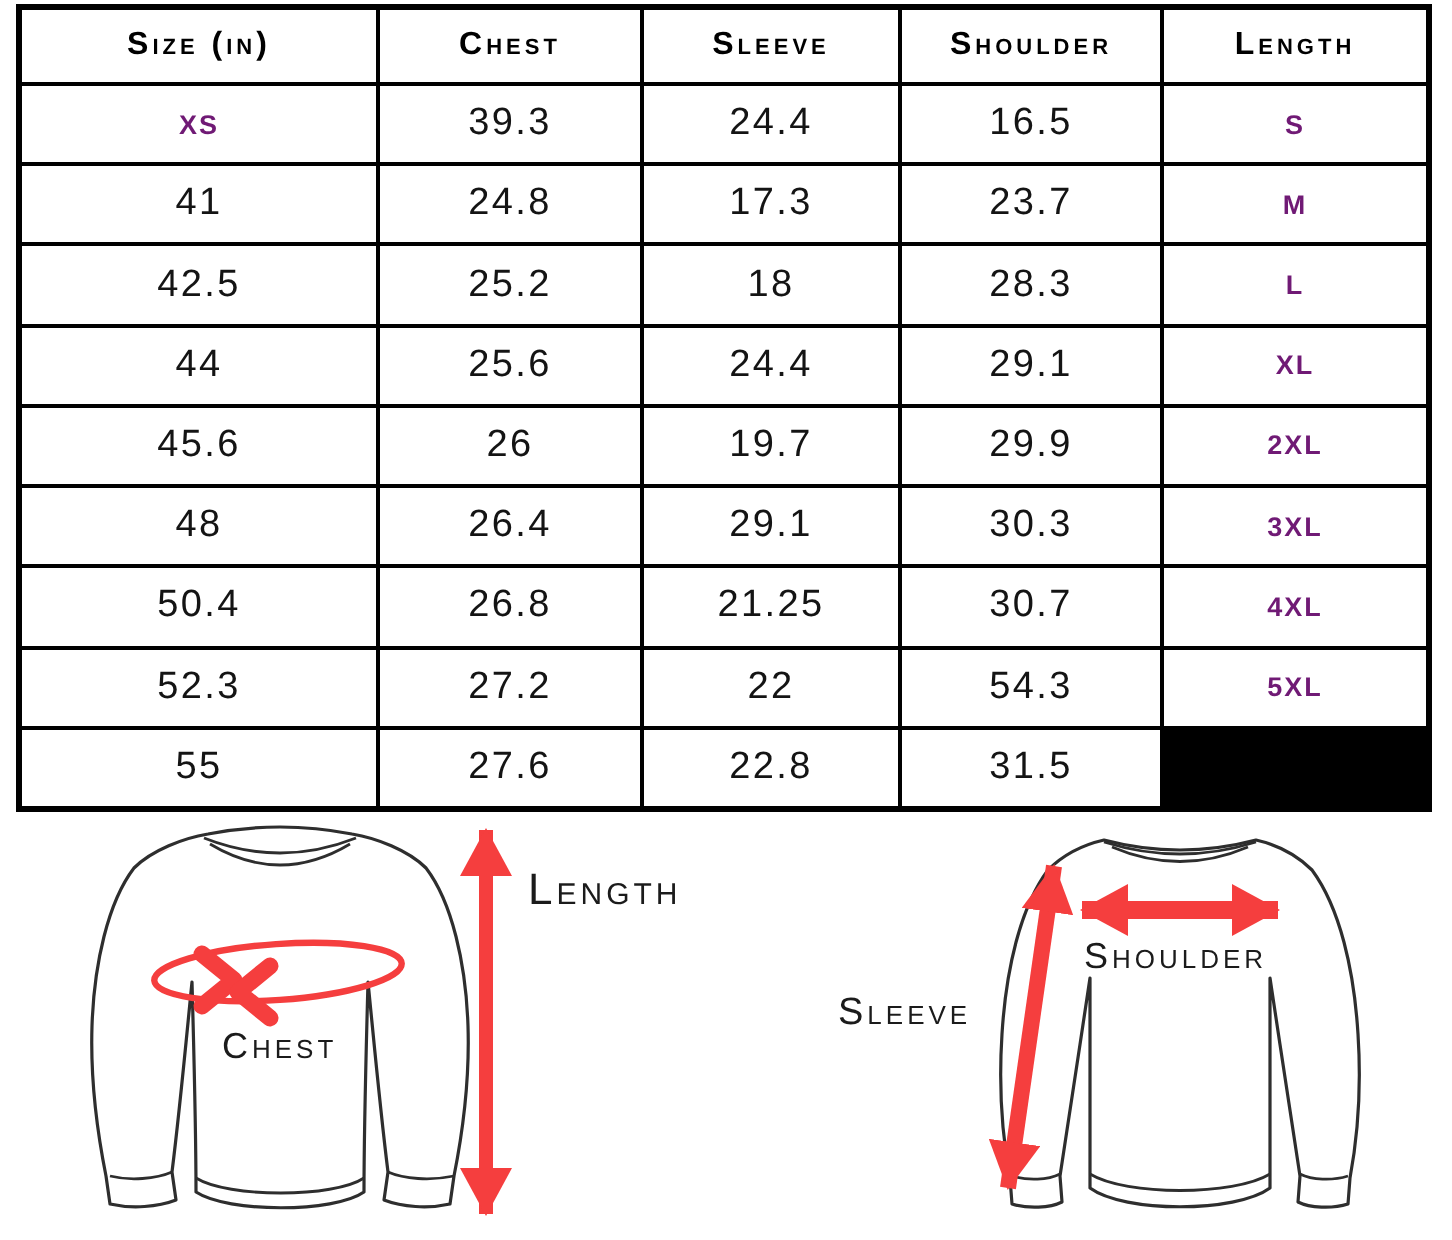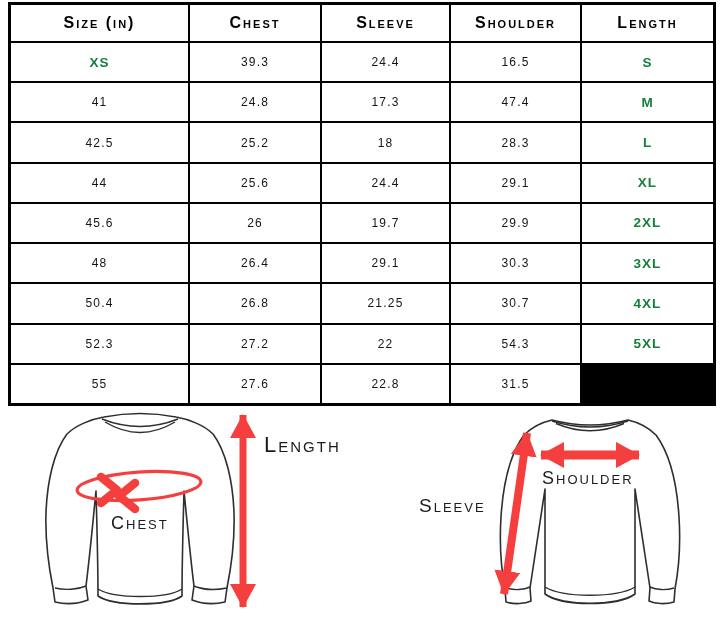--- a/index.html
+++ b/index.html
@@ -11,26 +11,26 @@
   .size-table{
     position:absolute;left:8px;top:2px;width:708px;height:404px;
     box-sizing:border-box;border:3px solid #000;background:#000;
     display:grid;
     grid-template-columns:177px 130px 127px 129px 1fr;
     grid-template-rows:36px repeat(9,1fr);
     gap:2px;
   }
   .cell{
     background:#fff;display:flex;align-items:center;justify-content:center;
-    font-size:12px;letter-spacing:1.2px;color:#141414;
+    font-size:19px;letter-spacing:1.2px;color:#141414;
   }
   .hdr{
     font-weight:bold;font-variant:small-caps;font-size:16px;letter-spacing:2px;color:#000;
   }
-  .sizecell{font-weight:bold;font-size:13.5px;letter-spacing:1px;color:#15803d;}
+  .sizecell{font-weight:bold;font-size:13.5px;letter-spacing:1px;color:#701a75;}
   
   .diagram{position:absolute;left:0;top:405px;}
   .shirt{fill:#fff;stroke:#2e2e2e;stroke-width:1.6;stroke-linejoin:round;}
   .tline{fill:none;stroke:#2e2e2e;stroke-width:1.4;}
   .red-stroke{stroke:#f53e3e;fill:none;}
   .dlabel{
     font-family:"Liberation Sans",sans-serif;font-variant:small-caps;
     fill:#1b1b1b;letter-spacing:2px;
   }
 </style>
@@ -48,21 +48,21 @@
 
     <div class="cell sizecell">XS</div>
     <div class="cell">39.3</div>
     <div class="cell">24.4</div>
     <div class="cell">16.5</div>
 
     <div class="cell sizecell">S</div>
     <div class="cell">41</div>
     <div class="cell">24.8</div>
     <div class="cell">17.3</div>
-    <div class="cell">47.4</div>
+    <div class="cell">23.7</div>
 
     <div class="cell sizecell">M</div>
     <div class="cell">42.5</div>
     <div class="cell">25.2</div>
     <div class="cell">18</div>
     <div class="cell">28.3</div>
 
     <div class="cell sizecell">L</div>
     <div class="cell">44</div>
     <div class="cell">25.6</div>

